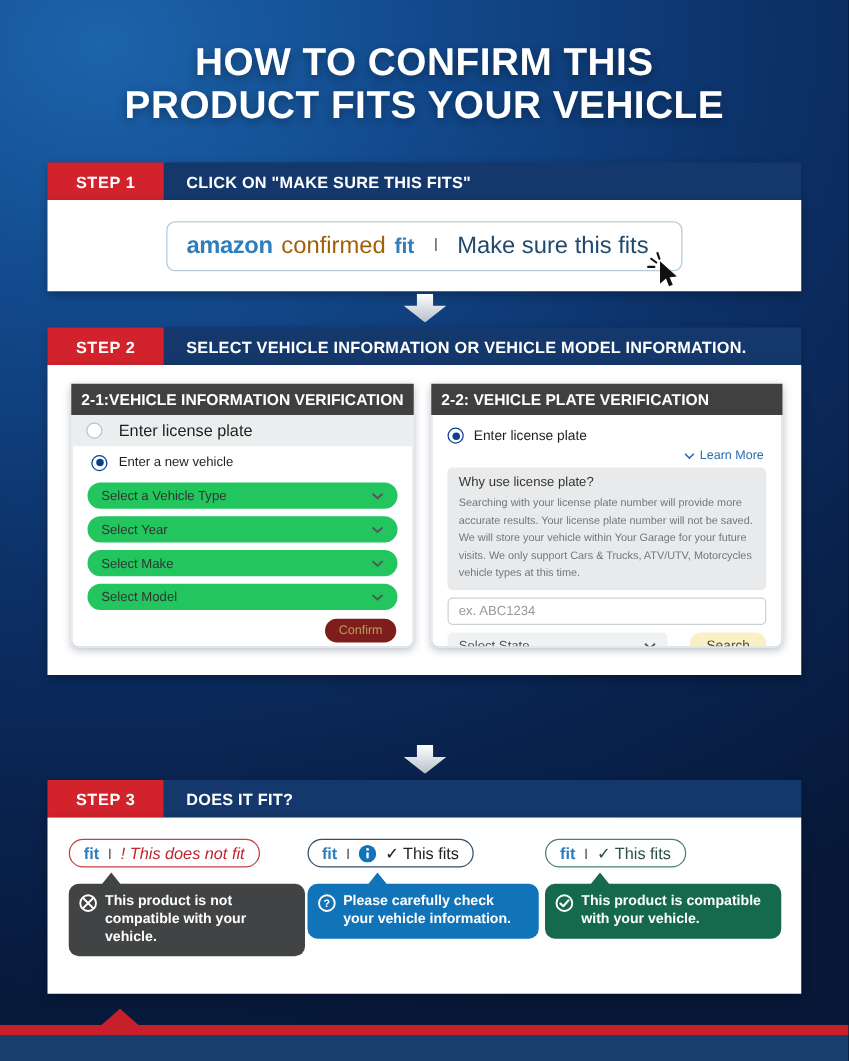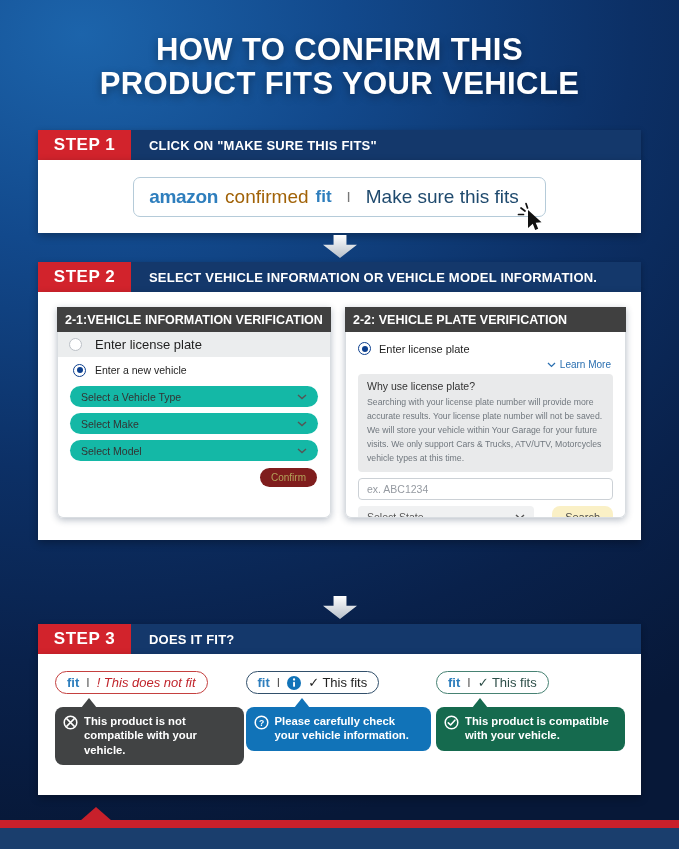--- a/index.html
+++ b/index.html
@@ -7,21 +7,21 @@
     position:relative;width:679px;height:849px;overflow:hidden;
     font-family:"Liberation Sans",sans-serif;
     background:radial-gradient(150% 95% at 12% 4%, #1c64ab 0%, #12498c 26%, #0c3066 54%, #09214b 78%, #071838 100%);
   }
   
   .page-title{position:absolute;top:33px;left:0;right:0;text-align:center;color:#fff;
     font-weight:800;font-size:31px;line-height:1.1;letter-spacing:.4px;
     text-shadow:0 3px 8px rgba(0,0,0,.35);}
   
   .step-row{position:absolute;left:38px;width:603px;height:30px;display:flex;box-shadow:0 2px 6px rgba(0,0,0,.3);}
-  .step-badge{width:93px;background:#d2232c;color:#fff;font-size:17px;font-weight:800;
+  .step-badge{width:93px;background:#d2232c;color:#fff;font-size:13px;font-weight:800;
     display:flex;align-items:center;justify-content:center;letter-spacing:.5px;flex:none;}
   .step-bar{flex:1;background:#14386b;color:#fff;display:flex;align-items:center;
     padding-left:18px;font-size:13px;font-weight:700;letter-spacing:.2px;}
   #bar1{top:130px}#bar2{top:262px}#bar3{top:624px}
   
   .panel{position:absolute;left:38px;width:603px;background:#fff;box-shadow:0 3px 8px rgba(0,0,0,.3);}
   #panel1{top:160px;height:73px;display:flex;align-items:center;justify-content:center;}
   #panel2{top:292px;height:248px;}
   #panel3{top:654px;height:141px;}
   
@@ -50,21 +50,21 @@
   .radio{display:inline-block;border-radius:50%;background:#fff;flex:none;position:relative;}
   .radio.unsel{width:11px;height:11px;border:1.5px solid #bcc1c7;}
   .radio.sel{width:11px;height:11px;border:1.5px solid #0c3f8e;}
   .radio.sel::after{content:"";position:absolute;left:2.5px;top:2.5px;width:6px;height:6px;
     border-radius:50%;background:#0c3f8e;}
   .gray-row{height:25px;background:#ebedee;display:flex;align-items:center;gap:13px;padding-left:11px;flex:none;}
   .gray-row .lbl{font-size:13px;color:#1f1f1f;}
   .nv-row{height:26px;display:flex;align-items:center;gap:9px;padding-left:15px;flex:none;}
   .nv-row .lbl{font-size:10.5px;color:#1f1f1f;}
   .pill{height:21px;margin:3px 12px;display:flex;align-items:center;justify-content:space-between;
-    background:#14b8a6;border-radius:11px;padding:0 11px;font-size:10.5px;color:#333;flex:none;}
+    background:#22c55e;border-radius:11px;padding:0 11px;font-size:10.5px;color:#333;flex:none;}
   .confirm-row{display:flex;justify-content:flex-end;padding:4px 13px 0 0;}
   .btn-yellow{border:none;background:#7f1d1d;border-radius:10px;font-size:10px;padding:4px 11px;
     color:#b3a159;font-family:inherit;}
   
   .r-radio-row{display:flex;align-items:center;gap:8px;padding:10px 0 0 12px;flex:none;}
   .r-radio-row .lbl{font-size:11px;color:#1f1f1f;}
   .learn-row{display:flex;justify-content:flex-end;align-items:center;gap:4px;
     padding:4px 14px 0 0;color:#2a6fb0;font-size:10px;flex:none;cursor:pointer;}
   .info-box{margin:4px 12px 0;background:#e9eaeb;border-radius:4px;padding:6px 9px 7px;flex:none;}
   .info-title{font-size:10.5px;color:#333;margin-bottom:3px;}
@@ -165,20 +165,26 @@
           <span class="radio sel"></span>
           <span class="lbl">Enter a new vehicle</span>
         </div>
         <div class="pill">
           <span>Select a Vehicle Type</span>
           <svg width="10" height="6" viewBox="0 0 10 6">
               <path d="M1 1l4 3.6L9 1" stroke="#555" stroke-width="1.4" fill="none"></path>
             </svg>
         </div>
         <div class="pill">
+          <span>Select Year</span>
+          <svg width="10" height="6" viewBox="0 0 10 6">
+              <path d="M1 1l4 3.6L9 1" stroke="#555" stroke-width="1.4" fill="none"></path>
+            </svg>
+        </div>
+        <div class="pill">
           <span>Select Make</span>
           <svg width="10" height="6" viewBox="0 0 10 6">
               <path d="M1 1l4 3.6L9 1" stroke="#555" stroke-width="1.4" fill="none"></path>
             </svg>
         </div>
         <div class="pill">
           <span>Select Model</span>
           <svg width="10" height="6" viewBox="0 0 10 6">
               <path d="M1 1l4 3.6L9 1" stroke="#555" stroke-width="1.4" fill="none"></path>
             </svg>

